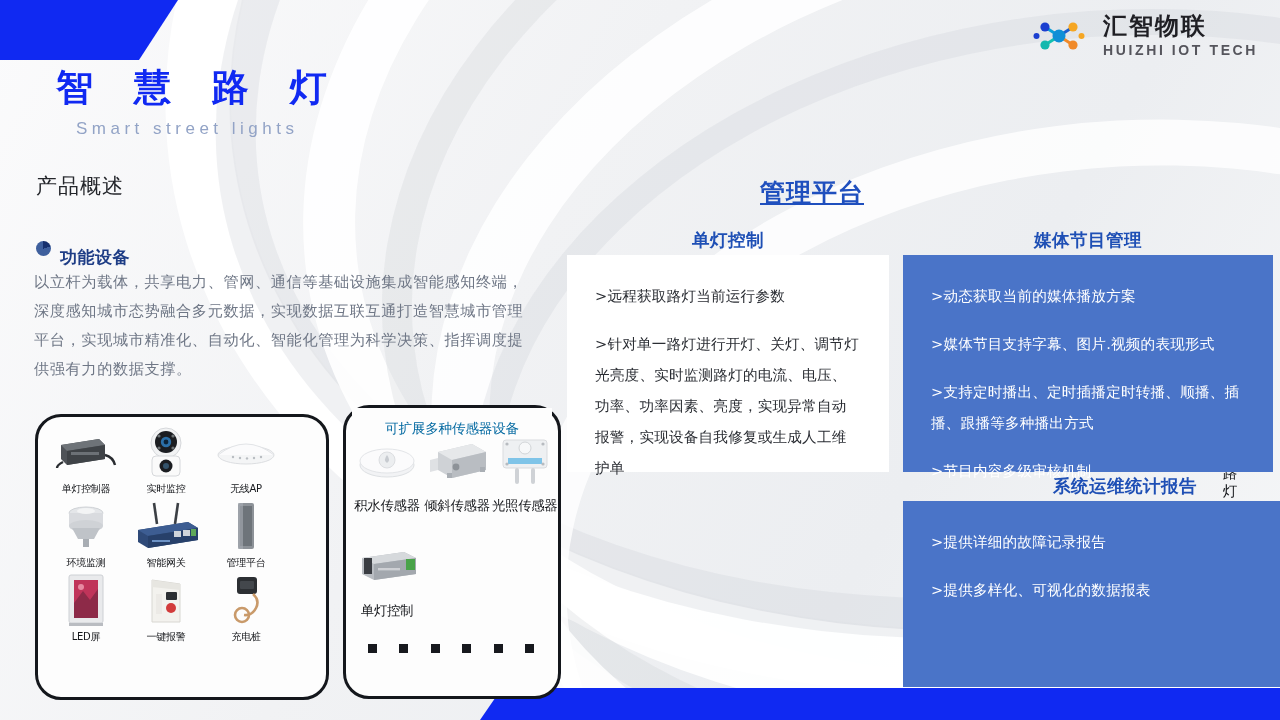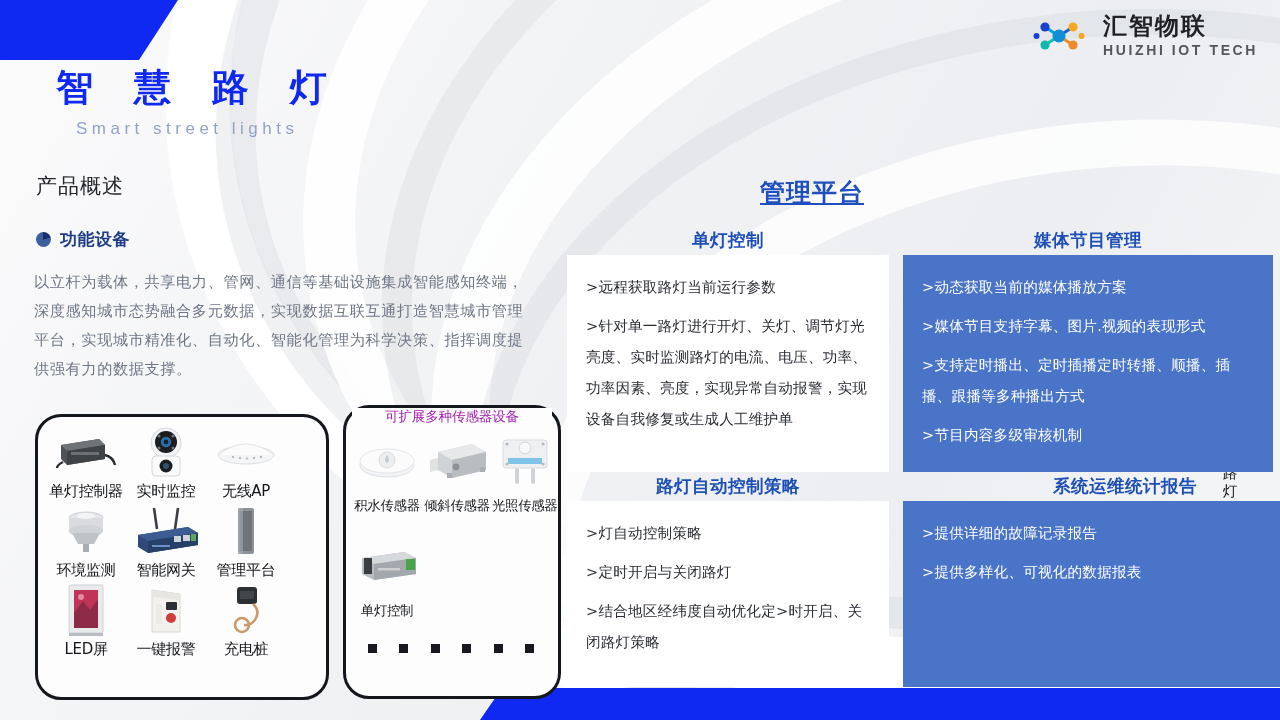--- a/index.html
+++ b/index.html
@@ -66,39 +66,39 @@
         font-family:"DejaVu Sans","Liberation Sans",sans-serif;margin:0;line-height:1.1;}
   .h-en{font-size:17px;color:#92a3c6;letter-spacing:4.5px;margin:10px 0 0 20px;}
 
   
   .sec-title{position:absolute;left:36px;top:172px;font-size:21px;color:#24262b;
              font-family:"DejaVu Sans","Liberation Sans",sans-serif;letter-spacing:1px;}
   .sub-row{position:absolute;left:36px;top:228px;display:flex;align-items:center;gap:9px;}
   .pie-ico{width:15px;height:15px;border-radius:50%;
            background:conic-gradient(#16306e 0 72deg,#3e5f9d 72deg 360deg);flex:0 0 auto;}
   .sub-title{font-size:17px;font-weight:700;color:#1e3d86;
-             font-family:"DejaVu Sans","Liberation Sans",sans-serif;letter-spacing:.5px;}
+             font-family:"DejaVu Sans","Liberation Sans",sans-serif;letter-spacing:.5px;margin-top:18px;}
   .desc{position:absolute;left:34px;top:268px;width:490px;font-size:15.2px;
         line-height:29px;color:#6f7786;letter-spacing:.6px;
         font-family:"DejaVu Sans","Liberation Sans",sans-serif;}
 
   
   .devbox{position:absolute;border:3.5px solid #14171c;border-radius:26px;background:#fdfdfd;}
   .box1{left:35px;top:414px;width:288px;height:280px;}
   .box2{left:343px;top:405px;width:212px;height:288px;}
   .box2-title{position:absolute;left:352px;top:408px;width:196px;text-align:center;
-              font-size:13.6px;color:#a21caf;background:#fdfdfd;padding:0 2px;
+              font-size:13.6px;color:#0369a1;background:#fdfdfd;padding:12px 2px;
               font-family:"DejaVu Sans","Liberation Sans",sans-serif;letter-spacing:-.2px;}
   .grid3{position:absolute;left:46px;top:424px;width:240px;display:grid;
          grid-template-columns:repeat(3,1fr);gap:2px 0;}
   .grid2{position:absolute;left:352px;top:428px;width:196px;display:grid;
          grid-template-columns:repeat(3,1fr);gap:18px 0;}
   .dev{display:flex;flex-direction:column;align-items:center;justify-content:flex-end;}
   .dev .art{height:56px;display:flex;align-items:center;justify-content:center;width:100%;}
-  .dev .lbl{font-size:15px;color:#14161a;margin-top:2px;letter-spacing:-.3px;
+  .dev .lbl{font-size:10px;color:#14161a;margin-top:2px;letter-spacing:-.3px;
             font-family:"DejaVu Sans","Liberation Sans",sans-serif;white-space:nowrap;}
   .grid2 .dev .art{height:66px;}
   .grid2 .dev .lbl{font-size:13.4px;margin-top:3px;}
   .vlabel{position:absolute;right:40px;top:430px;width:20px;font-size:14.5px;
           line-height:17.5px;color:#14161a;text-align:center;
           font-family:"DejaVu Sans","Liberation Sans",sans-serif;}
   .dots{position:absolute;left:368px;top:644px;width:166px;display:flex;
         justify-content:space-between;}
   .dots i{width:9px;height:9px;background:#17191e;display:block;}
 
@@ -116,21 +116,21 @@
   .card.light .body{background:#ffffff;color:#2a2d33;}
   .card.dark .body{background:#4a74c8;color:#ffffff;}
   .c1{left:567px;top:228px;width:322px;}
   .c1 .body{height:217px;}
   .c2{left:903px;top:228px;width:370px;}
   .c2 .body{height:217px;}
   .c3{left:567px;top:474px;width:322px;}
   .c3 .body{height:186px;}
   .c4{left:903px;top:474px;width:444px;}
   .c4 .body{height:186px;}
-  .card .body p{margin:8px;}
+  .card .body p{margin:17px;}
 </style>
 </head>
 <body>
 
 <div class="slide">
 
   <div class="swirl sw1"></div>
   <div class="swirl sw2"></div>
   <div class="swirl sw3"></div>
   <div class="swirl sw4"></div>
@@ -390,28 +390,20 @@
   <div class="card dark c2">
     <div class="ttl">媒体节目管理</div>
     <div class="body">
       <p>&gt;动态获取当前的媒体播放方案</p>
       <p>&gt;媒体节目支持字幕、图片.视频的表现形式</p>
       <p>&gt;支持定时播出、定时插播定时转播、顺播、插播、跟播等多种播出方式</p>
       <p>&gt;节目内容多级审核机制</p>
     </div>
   </div>
 
-  <div class="card light c3">
-    <div class="ttl">路灯自动控制策略</div>
-    <div class="body">
-      <p>&gt;灯自动控制策略</p>
-      <p>&gt;定时开启与关闭路灯</p>
-      <p>&gt;结合地区经纬度自动优化定&gt;时开启、关闭路灯策略</p>
-    </div>
-  </div>
 
   <div class="card dark c4">
     <div class="ttl">系统运维统计报告</div>
     <div class="body">
       <p>&gt;提供详细的故障记录报告</p>
       <p>&gt;提供多样化、可视化的数据报表</p>
     </div>
   </div>
 
 </div>

